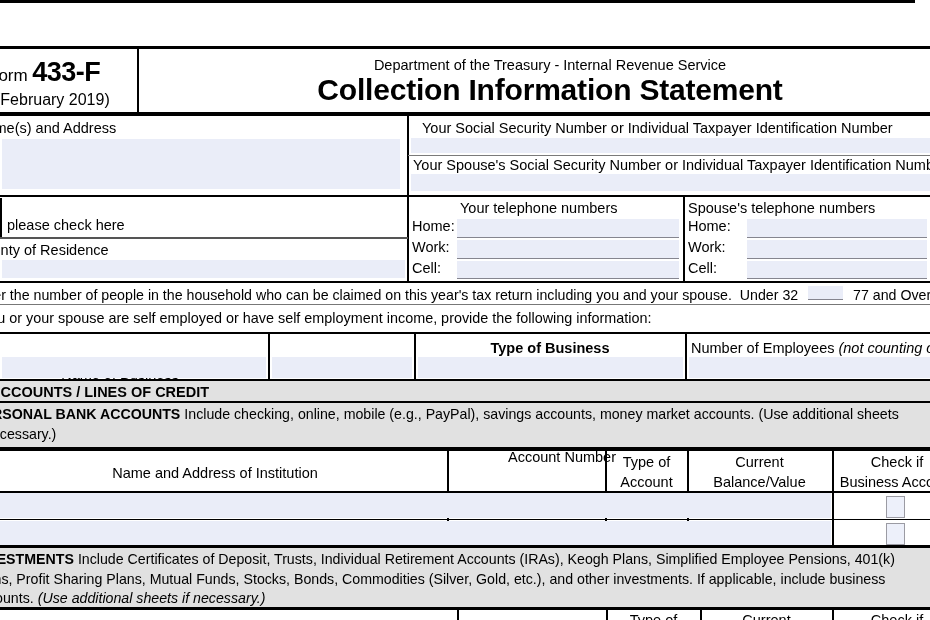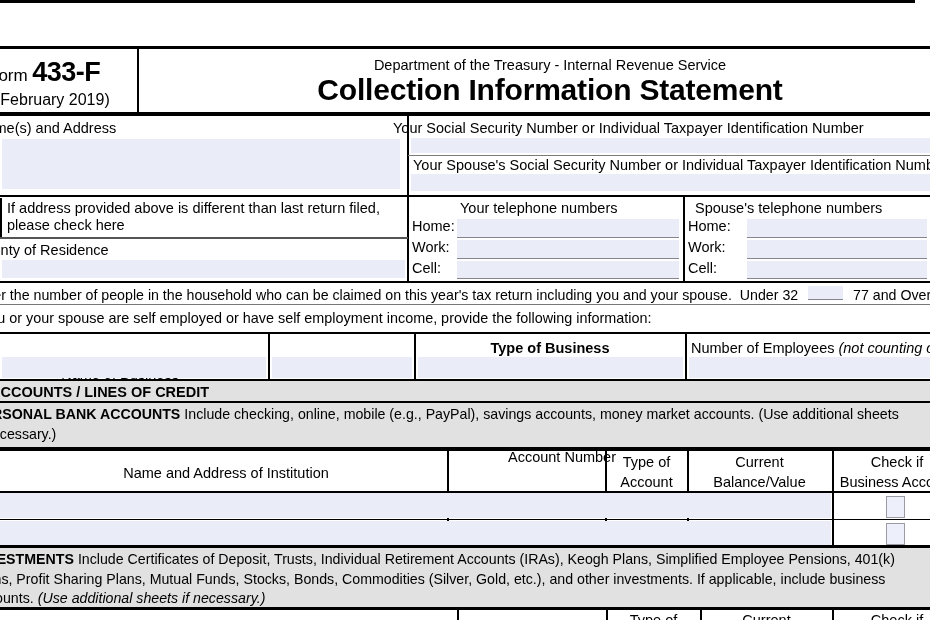--- a/index.html
+++ b/index.html
@@ -41,47 +41,46 @@
   <div class="abs" style="left:137px;top:57px;width:826px;text-align:center;font-size:14.5px;line-height:16px;">Department of the Treasury - Internal Revenue Service</div>
   <div class="abs" style="left:137px;top:73px;width:826px;text-align:center;font-size:30px;font-weight:bold;line-height:34px;letter-spacing:-0.2px;">Collection Information Statement</div>
 
   <div class="hline" style="left:0;top:112px;width:930px;height:4px;"></div>
 
   <div class="vline" style="left:407px;top:116px;width:2px;height:79px;"></div>
 
   <div class="lbl" style="left:-24px;top:120px;">Name(s) and Address</div>
   <div class="fill" style="left:2px;top:139px;width:398px;height:50px;"></div>
 
-  <div class="lbl" style="left:393px;top:120px;">Your Social Security Number or Individual Taxpayer Identification Number</div>
+  <div class="lbl" style="left:422px;top:120px;">Your Social Security Number or Individual Taxpayer Identification Number</div>
   <div class="fill" style="left:411px;top:138px;width:519px;height:15px;"></div>
   <div class="hline" style="left:408px;top:154.5px;width:522px;height:1.5px;background:#7a7a7a;"></div>
   <div class="lbl" style="left:413px;top:157px;">Your Spouse's Social Security Number or Individual Taxpayer Identification Number</div>
   <div class="fill" style="left:411px;top:174px;width:519px;height:17px;"></div>
 
   <div class="hline" style="left:0;top:195px;width:930px;height:2px;"></div>
 
   <div class="vline" style="left:407px;top:197px;width:2px;height:84px;"></div>
   <div class="vline" style="left:683px;top:197px;width:2px;height:84px;"></div>
   <div class="vline" style="left:0;top:198px;width:2px;height:39px;"></div>
 
-  <div class="lbl" style="left:7px;top:200px;">If address provided above is different than last return filed,</div>
   <div class="lbl" style="left:7px;top:217px;">please check here</div>
   <div class="hline" style="left:0;top:237px;width:408px;height:1.5px;background:#555;"></div>
   <div class="lbl" style="left:-26px;top:242px;">County of Residence</div>
   <div class="fill" style="left:2px;top:260px;width:403px;height:18px;"></div>
 
   <div class="lbl" style="left:412px;top:200px;margin-left:48px;">Your telephone numbers</div>
   <div class="lbl" style="left:412px;top:218px;">Home:</div>
   <div class="fill uline" style="left:457px;top:219px;width:222px;height:18px;"></div>
   <div class="lbl" style="left:412px;top:239px;">Work:</div>
   <div class="fill uline" style="left:457px;top:240px;width:222px;height:18px;"></div>
   <div class="lbl" style="left:412px;top:260px;">Cell:</div>
   <div class="fill uline" style="left:457px;top:261px;width:222px;height:17px;"></div>
 
-  <div class="lbl" style="left:688px;top:200px;margin-left:7px;">Spouse's telephone numbers</div>
+  <div class="lbl" style="left:688px;top:200px;">Spouse's telephone numbers</div>
   <div class="lbl" style="left:688px;top:218px;">Home:</div>
   <div class="fill uline" style="left:747px;top:219px;width:180px;height:18px;"></div>
   <div class="lbl" style="left:688px;top:239px;">Work:</div>
   <div class="fill uline" style="left:747px;top:240px;width:180px;height:18px;"></div>
   <div class="lbl" style="left:688px;top:260px;">Cell:</div>
   <div class="fill uline" style="left:747px;top:261px;width:180px;height:17px;"></div>
 
   <div class="hline" style="left:0;top:281px;width:930px;height:2px;"></div>
 
   <div class="abs" style="left:-28px;top:286px;font-size:14.2px;line-height:17px;white-space:nowrap;">
@@ -121,21 +120,21 @@
     <div>if necessary.)</div>
   </div>
 
   <div class="hline" style="left:0;top:447px;width:930px;height:4px;"></div>
 
   <div class="vline" style="left:447px;top:451px;width:1.5px;height:94px;"></div>
   <div class="vline" style="left:605px;top:451px;width:1.5px;height:94px;"></div>
   <div class="vline" style="left:687px;top:451px;width:1.5px;height:94px;"></div>
   <div class="vline" style="left:832px;top:451px;width:1.5px;height:94px;"></div>
 
-  <div class="cellhdr" style="left:76px;top:464px;width:300px;">Name and Address of Institution</div>
+  <div class="cellhdr" style="left:65px;top:464px;width:300px;">Name and Address of Institution</div>
   <div class="cellhdr" style="left:450px;top:448px;width:172px;margin-left:26px;">Account Number</div>
   <div class="cellhdr" style="left:606px;top:453px;width:81px;">
     <div>Type of</div>
     <div>Account</div>
   </div>
   <div class="cellhdr" style="left:688px;top:453px;width:143px;">
     <div>Current</div>
     <div>Balance/Value</div>
   </div>
   <div class="cellhdr" style="left:832px;top:453px;width:130px;">

